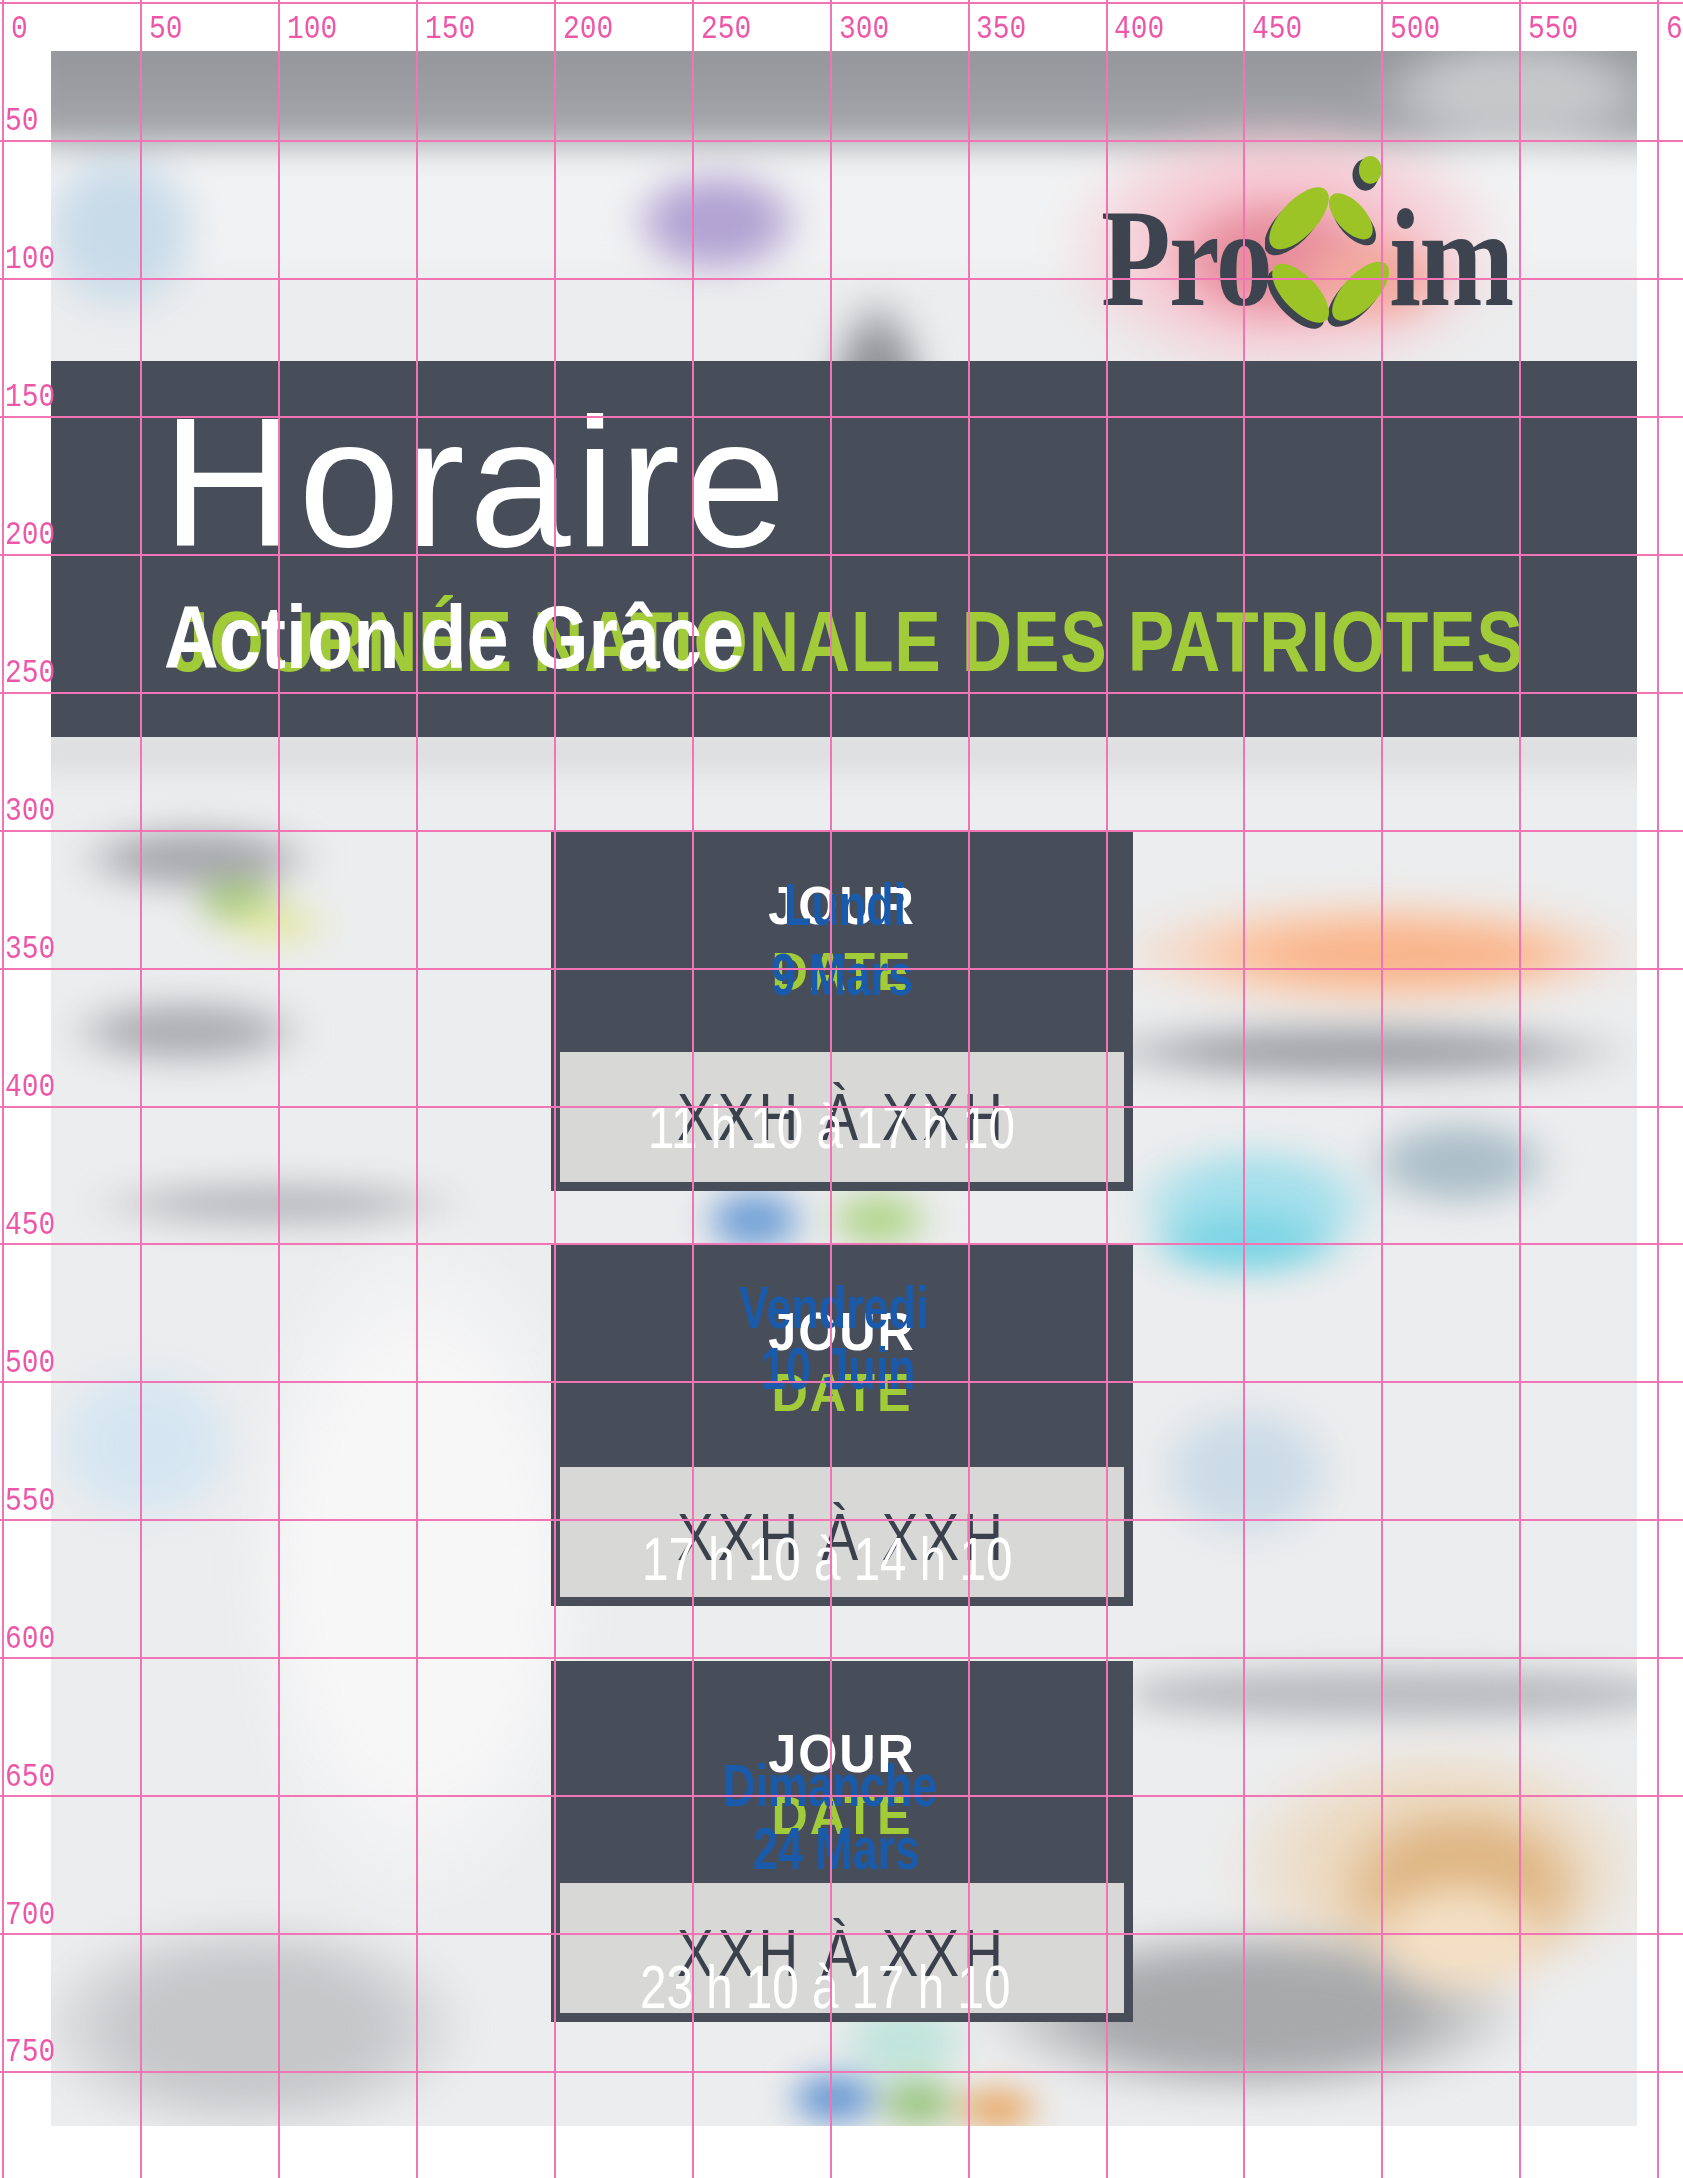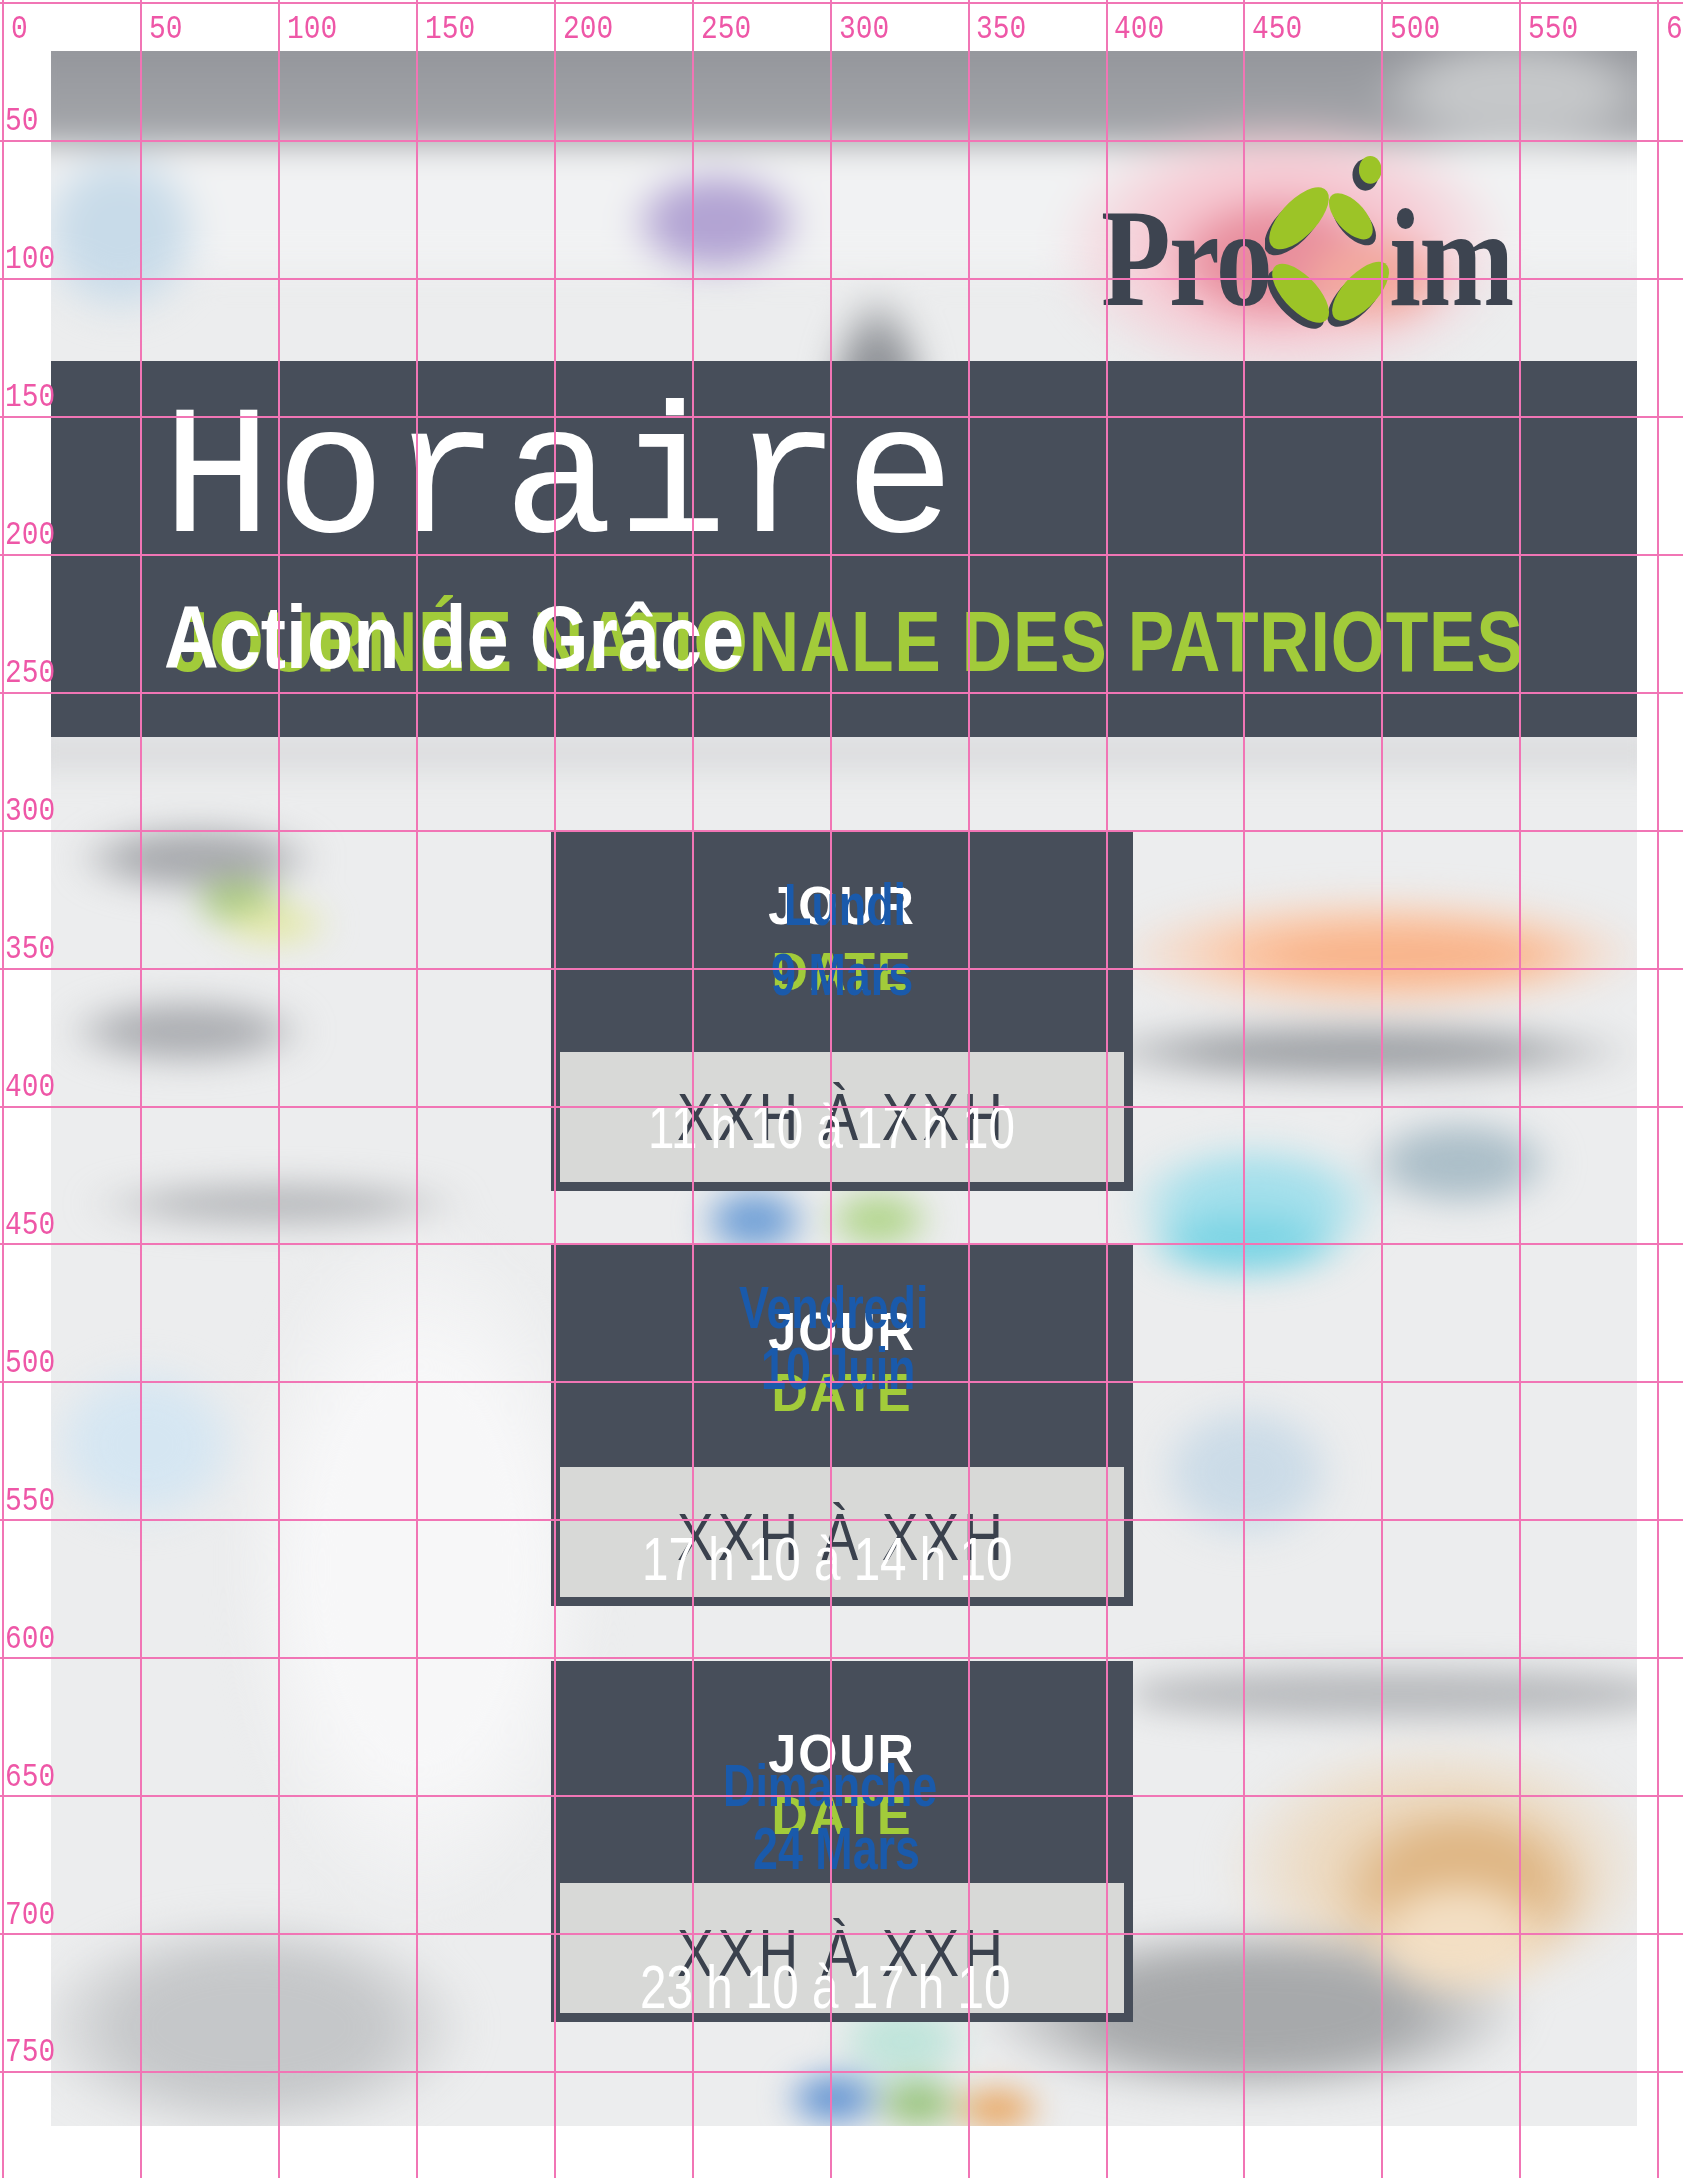--- a/index.html
+++ b/index.html
@@ -51,21 +51,21 @@
 
   
   .logo{position:absolute;left:1101px;top:149px;z-index:8;display:flex;align-items:flex-end;
         font-family:"Liberation Serif", serif;font-weight:bold;font-size:139px;line-height:1;
         color:var(--logodark);transform:scaleX(0.82);transform-origin:0 100%;letter-spacing:-2px;}
   .logo .word{display:block;}
   .logo svg{display:block;margin:0 -6px -4px -8px;}
 
   
   .banner{position:absolute;left:51px;top:361px;width:1586px;height:376px;background:var(--dark);z-index:10;}
-  .banner-title{position:absolute;left:111px;top:30px;color:#fff;font-family:Liberation Mono, monospace;
+  .banner-title{position:absolute;left:111px;top:30px;color:#fff;font-family:Liberation Sans, sans-serif;
                 font-size:183px;line-height:1;letter-spacing:4px;white-space:nowrap;text-align:center;}
   .sub-under{position:absolute;left:119px;top:238px;color:var(--green);font-weight:bold;font-size:85px;
              line-height:1;white-space:nowrap;transform:scaleX(0.82);transform-origin:0 0;letter-spacing:1px;}
   .sub-over{position:absolute;left:113px;top:232px;color:#fff;font-weight:bold;font-size:89px;
             line-height:1;white-space:nowrap;transform:scaleX(0.85);transform-origin:0 0;}
 
   
   .card{position:absolute;left:551px;width:582px;height:361px;background:var(--dark);z-index:10;}
   .c1{top:830px;} .c2{top:1245px;} .c3{top:1661px;}
   .card-footer{position:absolute;left:9px;right:9px;bottom:9px;height:130px;background:var(--graybar);}

